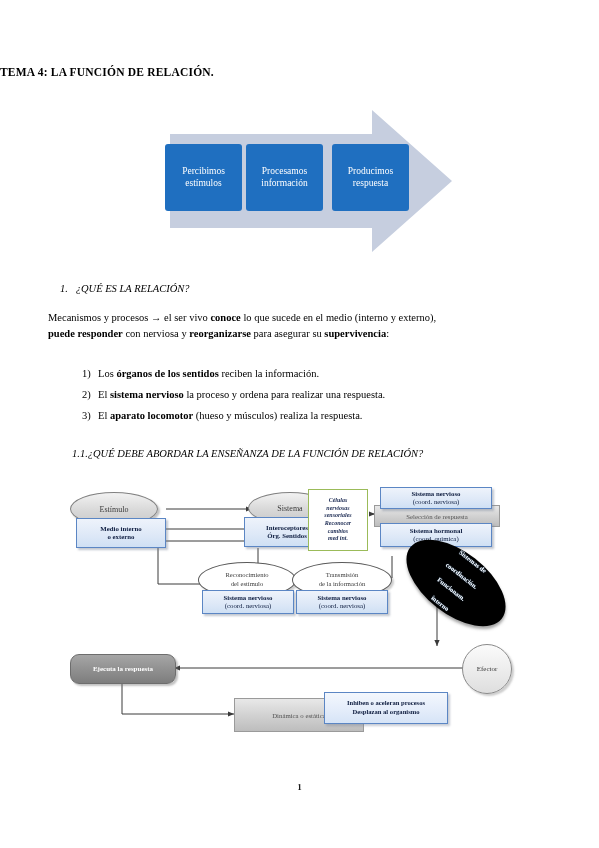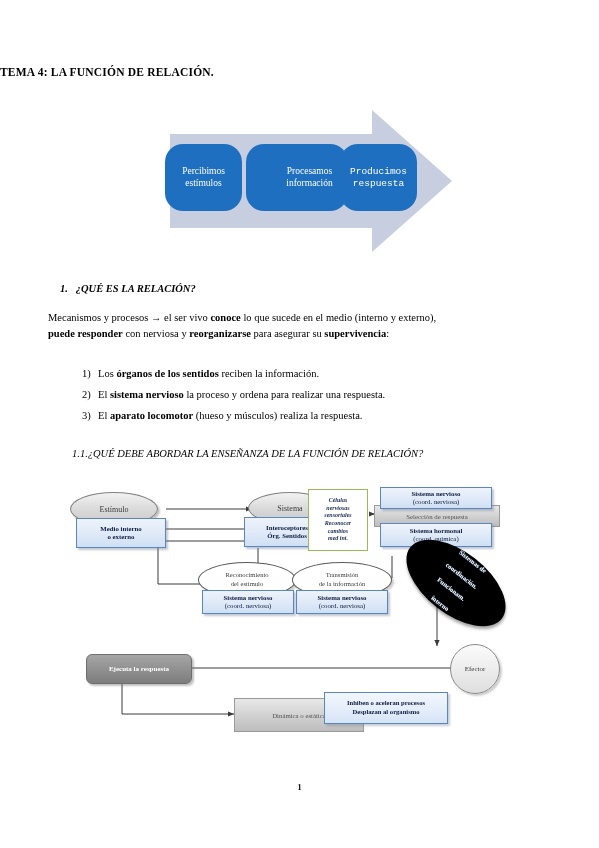--- a/index.html
+++ b/index.html
@@ -10,31 +10,31 @@
   }
   
   .doc-title{
     position:absolute;left:0;top:66px;width:599px;
     font-weight:bold;font-size:11.5px;letter-spacing:.2px;color:#000;
   }
   
   .process{position:absolute;left:160px;top:104px;width:300px;height:155px;}
   .process svg{position:absolute;left:0;top:0;}
   .pbox{
-    position:absolute;top:40px;width:77px;height:67px;border-radius:18px;
+    position:absolute;top:40px;width:77px;height:67px;border-radius:3px;
     background:#1F6FC0;color:#fff;display:flex;align-items:center;
     justify-content:center;text-align:center;font-size:9.5px;line-height:1.25;
     font-family:"Liberation Serif", serif;
   }
   .pbox.b1{left:5px;}
-  .pbox.b2{left:86px;padding-left:25px;}
-  .pbox.b3{left:180px;font-family:Liberation Mono, monospace;}
+  .pbox.b2{left:86px;}
+  .pbox.b3{left:172px;}
   
   .sec-head{
-    position:absolute;font-style:italic;font-weight:bold;font-size:10.5px;color:#000;
+    position:absolute;font-style:italic;font-weight:normal;font-size:10.5px;color:#000;
   }
   .para{position:absolute;font-size:10.5px;color:#000;line-height:1.55;}
   .para b{font-weight:bold;}
   .list-item{position:absolute;font-size:10.5px;color:#000;}
   .list-item .num{position:absolute;left:0;top:0;width:22px;}
   .list-item .txt{display:block;margin-left:16px;}
   
   .flow{position:absolute;left:62px;top:486px;width:478px;height:250px;}
   .flow svg{position:absolute;left:0;top:0;}
   .node{position:absolute;box-sizing:border-box;text-align:center;color:#11224b;}
@@ -260,23 +260,23 @@
 
     <div class="node blackell" style="left:336px;top:66px;width:116px;height:62px;">
       <span>
         <span>Sistemas de</span><br>
         <span>coordinación.</span><br>
         <span>Funcionam.</span><br>
         <span>interno</span>
       </span>
     </div>
 
-    <div class="circle-node" style="position:absolute;left:388px;top:158px;width:48px;height:48px;">Efector</div>
-
-    <div class="gray-round" style="position:absolute;left:24px;top:168px;width:104px;height:28px;border-radius:6px;">Ejecuta la respuesta</div>
+    <div class="circle-node" style="position:absolute;left:400px;top:158px;width:48px;height:48px;">Efector</div>
+
+    <div class="gray-round" style="position:absolute;left:8px;top:168px;width:104px;height:28px;">Ejecuta la respuesta</div>
 
     <div class="graybar" style="position:absolute;left:172px;top:212px;width:128px;height:32px;">Dinámica o estática</div>
 
     <div class="bluebox2" style="position:absolute;left:262px;top:206px;width:122px;height:30px;">
       <span>Inhiben o aceleran procesos</span>
       <span>Desplazan al organismo</span>
     </div>
 
   </div>
 

